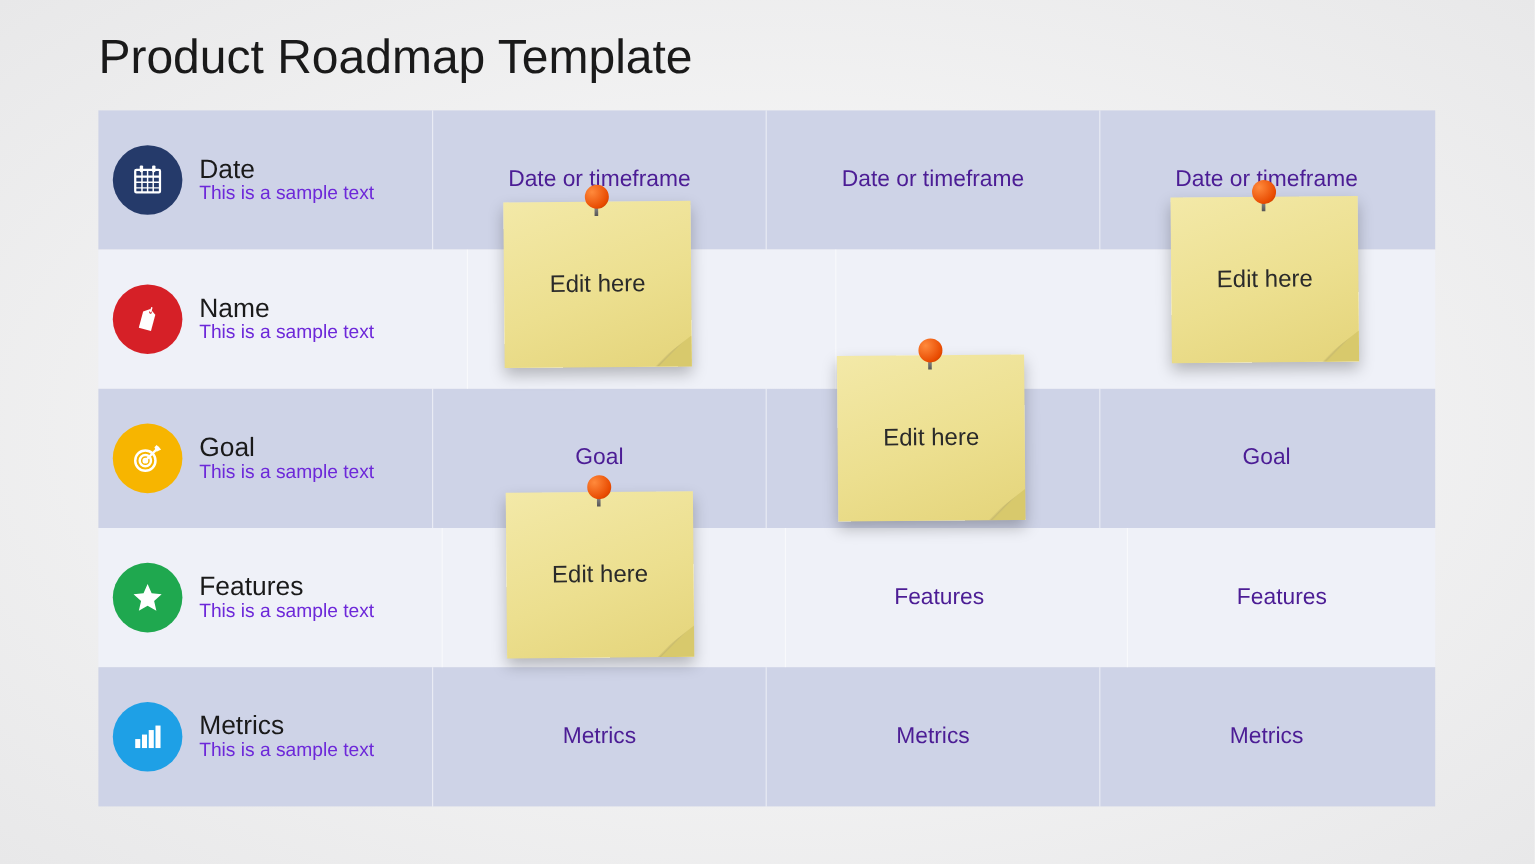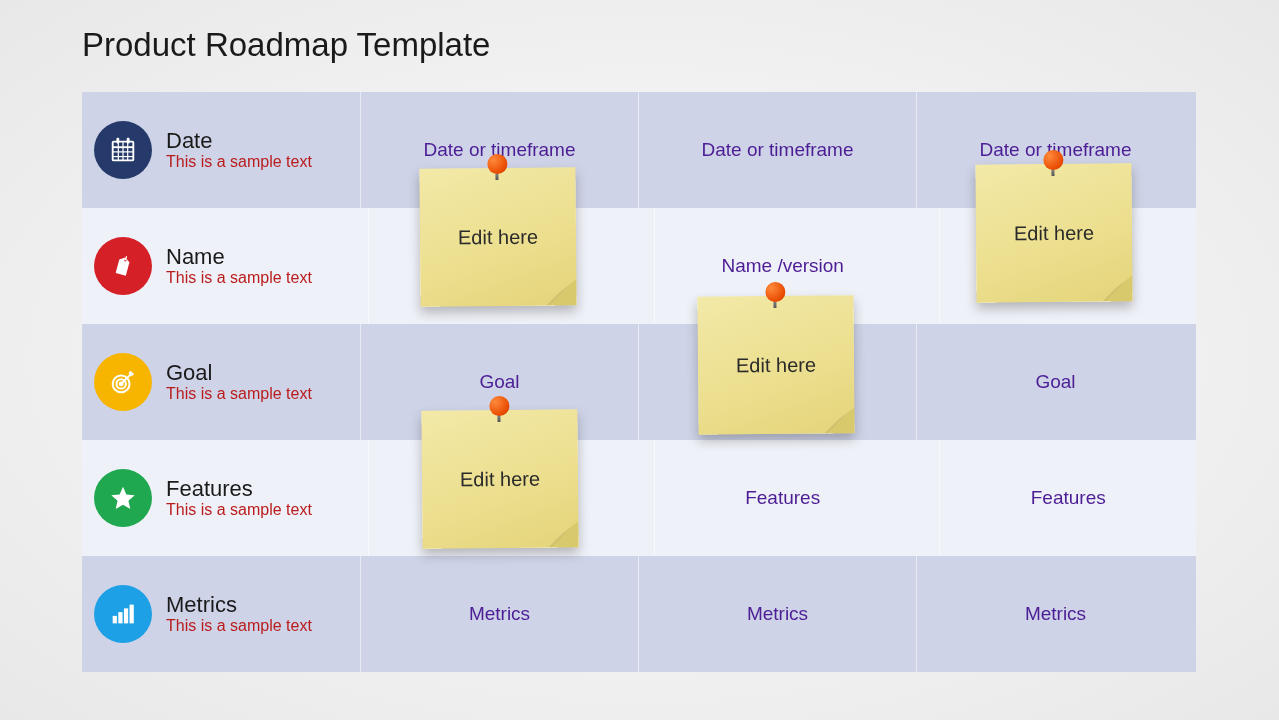--- a/index.html
+++ b/index.html
@@ -8,21 +8,21 @@
   height: 720px;
   background: radial-gradient(ellipse at center, #fcfcfc 0%, #e8e8e9 100%);
   font-family: "Segoe UI", Arial, sans-serif;
   position: relative;
   overflow: hidden;
 }
 .title {
   position: absolute;
   top: 26px;
   left: 82px;
-  font-size: 33px;
+  font-size: 40px;
   font-weight: 400;
   color: #1a1a1a;
 }
 .grid {
   position: absolute;
   top: 92px;
   left: 82px;
   width: 1114px;
   height: 624px;
 }
@@ -51,21 +51,21 @@
 .icon-circle {
   width: 58px;
   height: 58px;
   border-radius: 50%;
   display: flex;
   align-items: center;
   justify-content: center;
   flex: 0 0 58px;
 }
 .lt-title { font-size: 22px; color: #1a1a1a; line-height: 1.1; }
-.lt-sub   { font-size: 16px; color: #b91c1c; line-height: 1.15; max-width: 170px; }
+.lt-sub   { font-size: 16px; color: #6d28d9; line-height: 1.15; max-width: 170px; }
 .c-navy  { background:#253a6a; }
 .c-red   { background:#d62027; }
 .c-amber { background:#f7b500; }
 .c-green { background:#1fa84f; }
 .c-blue  { background:#1ea0e6; }
 
 .sticky {
   position: absolute;
   width: 156px;
   height: 138px;
@@ -147,21 +147,20 @@
               <line x1="17" y1="4" x2="17" y2="9" stroke="#fff" stroke-width="1.4" transform="rotate(15 16 16)"></line>
             </g>
           </svg>
         </div>
         <div>
           <div class="lt-title">Name</div>
           <div class="lt-sub">This is a sample text</div>
         </div>
       </div>
       <div class="datacell"></div>
-      <div class="datacell">Name  /version</div>
       <div class="datacell"></div>
     </div>
     <div class="row odd">
       <div class="labelcell">
         <div class="icon-circle c-amber">
           <svg viewBox="0 0 32 32" width="30" height="30">
             <g fill="none" stroke="#fff" stroke-width="2.2">
               <circle cx="14" cy="18" r="9"></circle>
               <circle cx="14" cy="18" r="5"></circle>
               <circle cx="14" cy="18" r="1.5" fill="#fff"></circle>

